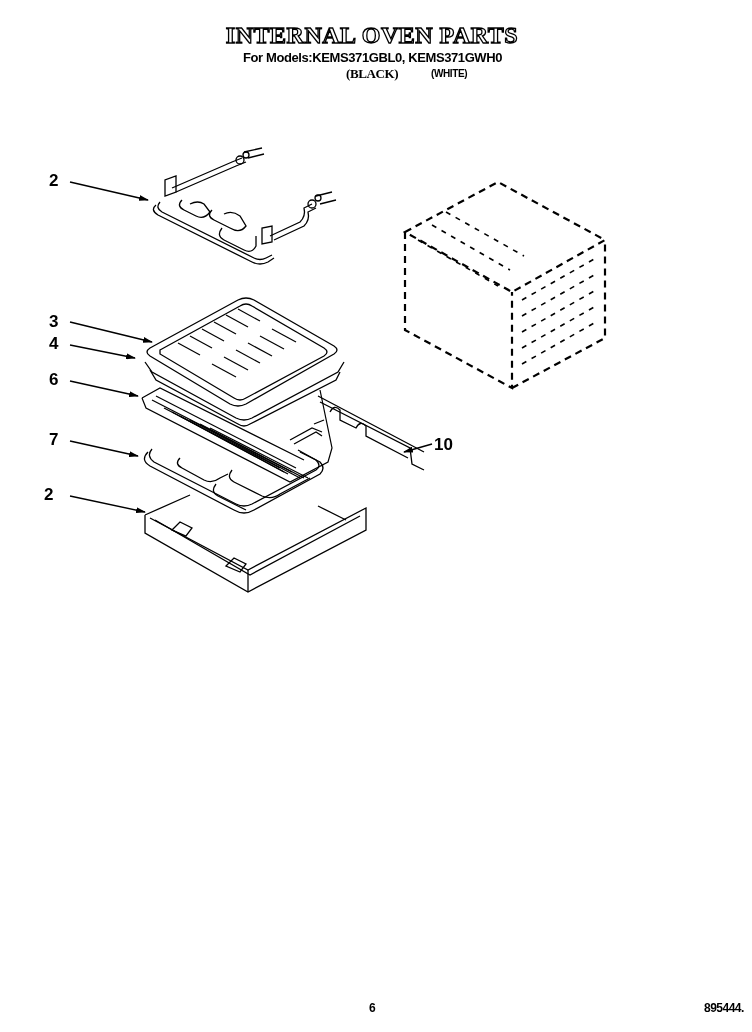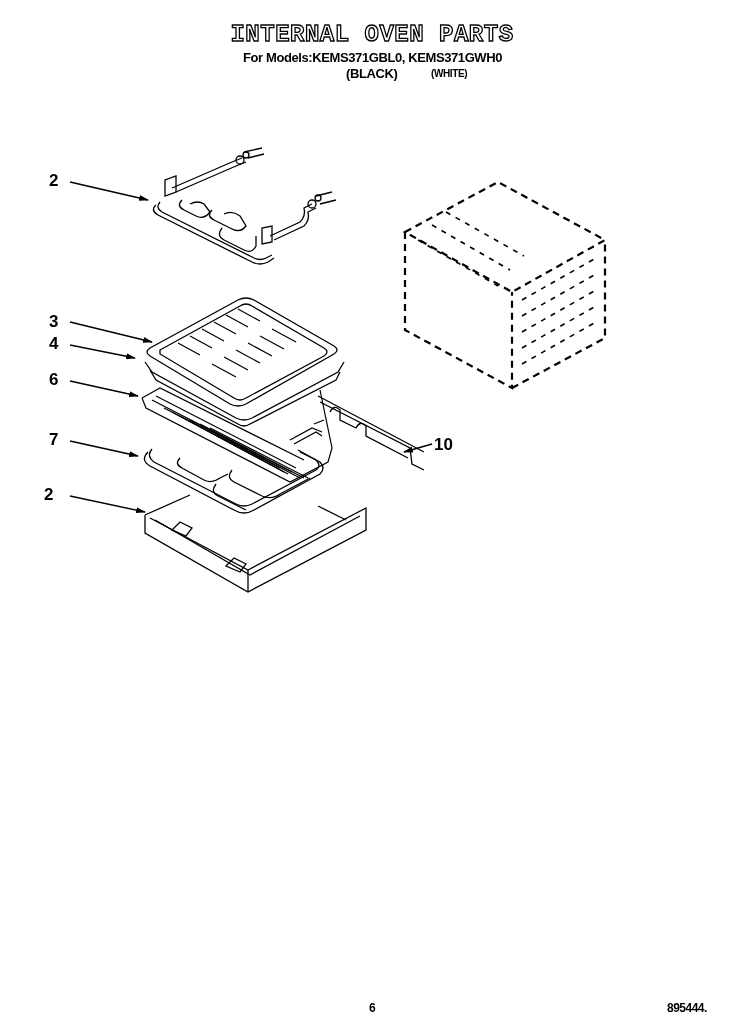--- a/index.html
+++ b/index.html
@@ -1,23 +1,23 @@
 <!DOCTYPE html>
 <html><head>
 <meta charset="utf-8">
 <style>
   html, body { margin: 0; padding: 0; background: #ffffff; }
   body { width: 752px; height: 1032px; position: relative; overflow: hidden; font-family: "Liberation Sans", sans-serif; color: #000; }
-  .title { position: absolute; left: 222px; top: 22px; width: 300px; text-align: center; font-family: Liberation Mono, monospace; font-weight: 700; font-size: 24px; letter-spacing: 0.5px; color: #fff; -webkit-text-stroke: 1.3px #000; line-height: 26px; white-space: nowrap; }
+  .title { position: absolute; left: 222px; top: 22px; width: 300px; text-align: center; font-family: Liberation Serif, serif; font-weight: 700; font-size: 24px; letter-spacing: 0.5px; color: #fff; -webkit-text-stroke: 1.3px #000; line-height: 26px; white-space: nowrap; }
   .models { position: absolute; left: 243px; top: 50px; font-weight: 700; font-size: 13px; letter-spacing: -0.4px; line-height: 15px; white-space: nowrap; text-align: center; }
-  .color-black { position: absolute; left: 346px; top: 66px; font-weight: 700; font-size: 13px; letter-spacing: -0.4px; line-height: 15px; }
+  .color-black { position: absolute; left: 346px; top: 66px; font-weight: 700; font-size: 13px; letter-spacing: -0.4px; line-height: 15px; font-family: Liberation Serif, serif; }
   .color-white { position: absolute; left: 431px; top: 66px; font-weight: 700; font-size: 10px; letter-spacing: -0.4px; line-height: 15px; }
   .callout { position: absolute; font-weight: 700; font-size: 17px; line-height: 18px; }
   .footer-page { position: absolute; left: 369px; top: 1001px; font-weight: 700; font-size: 12px; }
-  .footer-doc { position: absolute; left: 667px; top: 1001px; font-weight: 700; font-size: 12px; letter-spacing: -0.5px; }
+  .footer-doc { position: absolute; left: 704px; top: 1001px; font-weight: 700; font-size: 12px; letter-spacing: -0.5px; }
   svg.art { position: absolute; left: 0; top: 0; }
 </style>
 </head>
 <body>
 
 <div class="title">INTERNAL OVEN PARTS</div>
 <div class="models">For Models:KEMS371GBL0, KEMS371GWH0</div>
 <div class="color-black">(BLACK)</div>
 <div class="color-white">(WHITE)</div>
 

